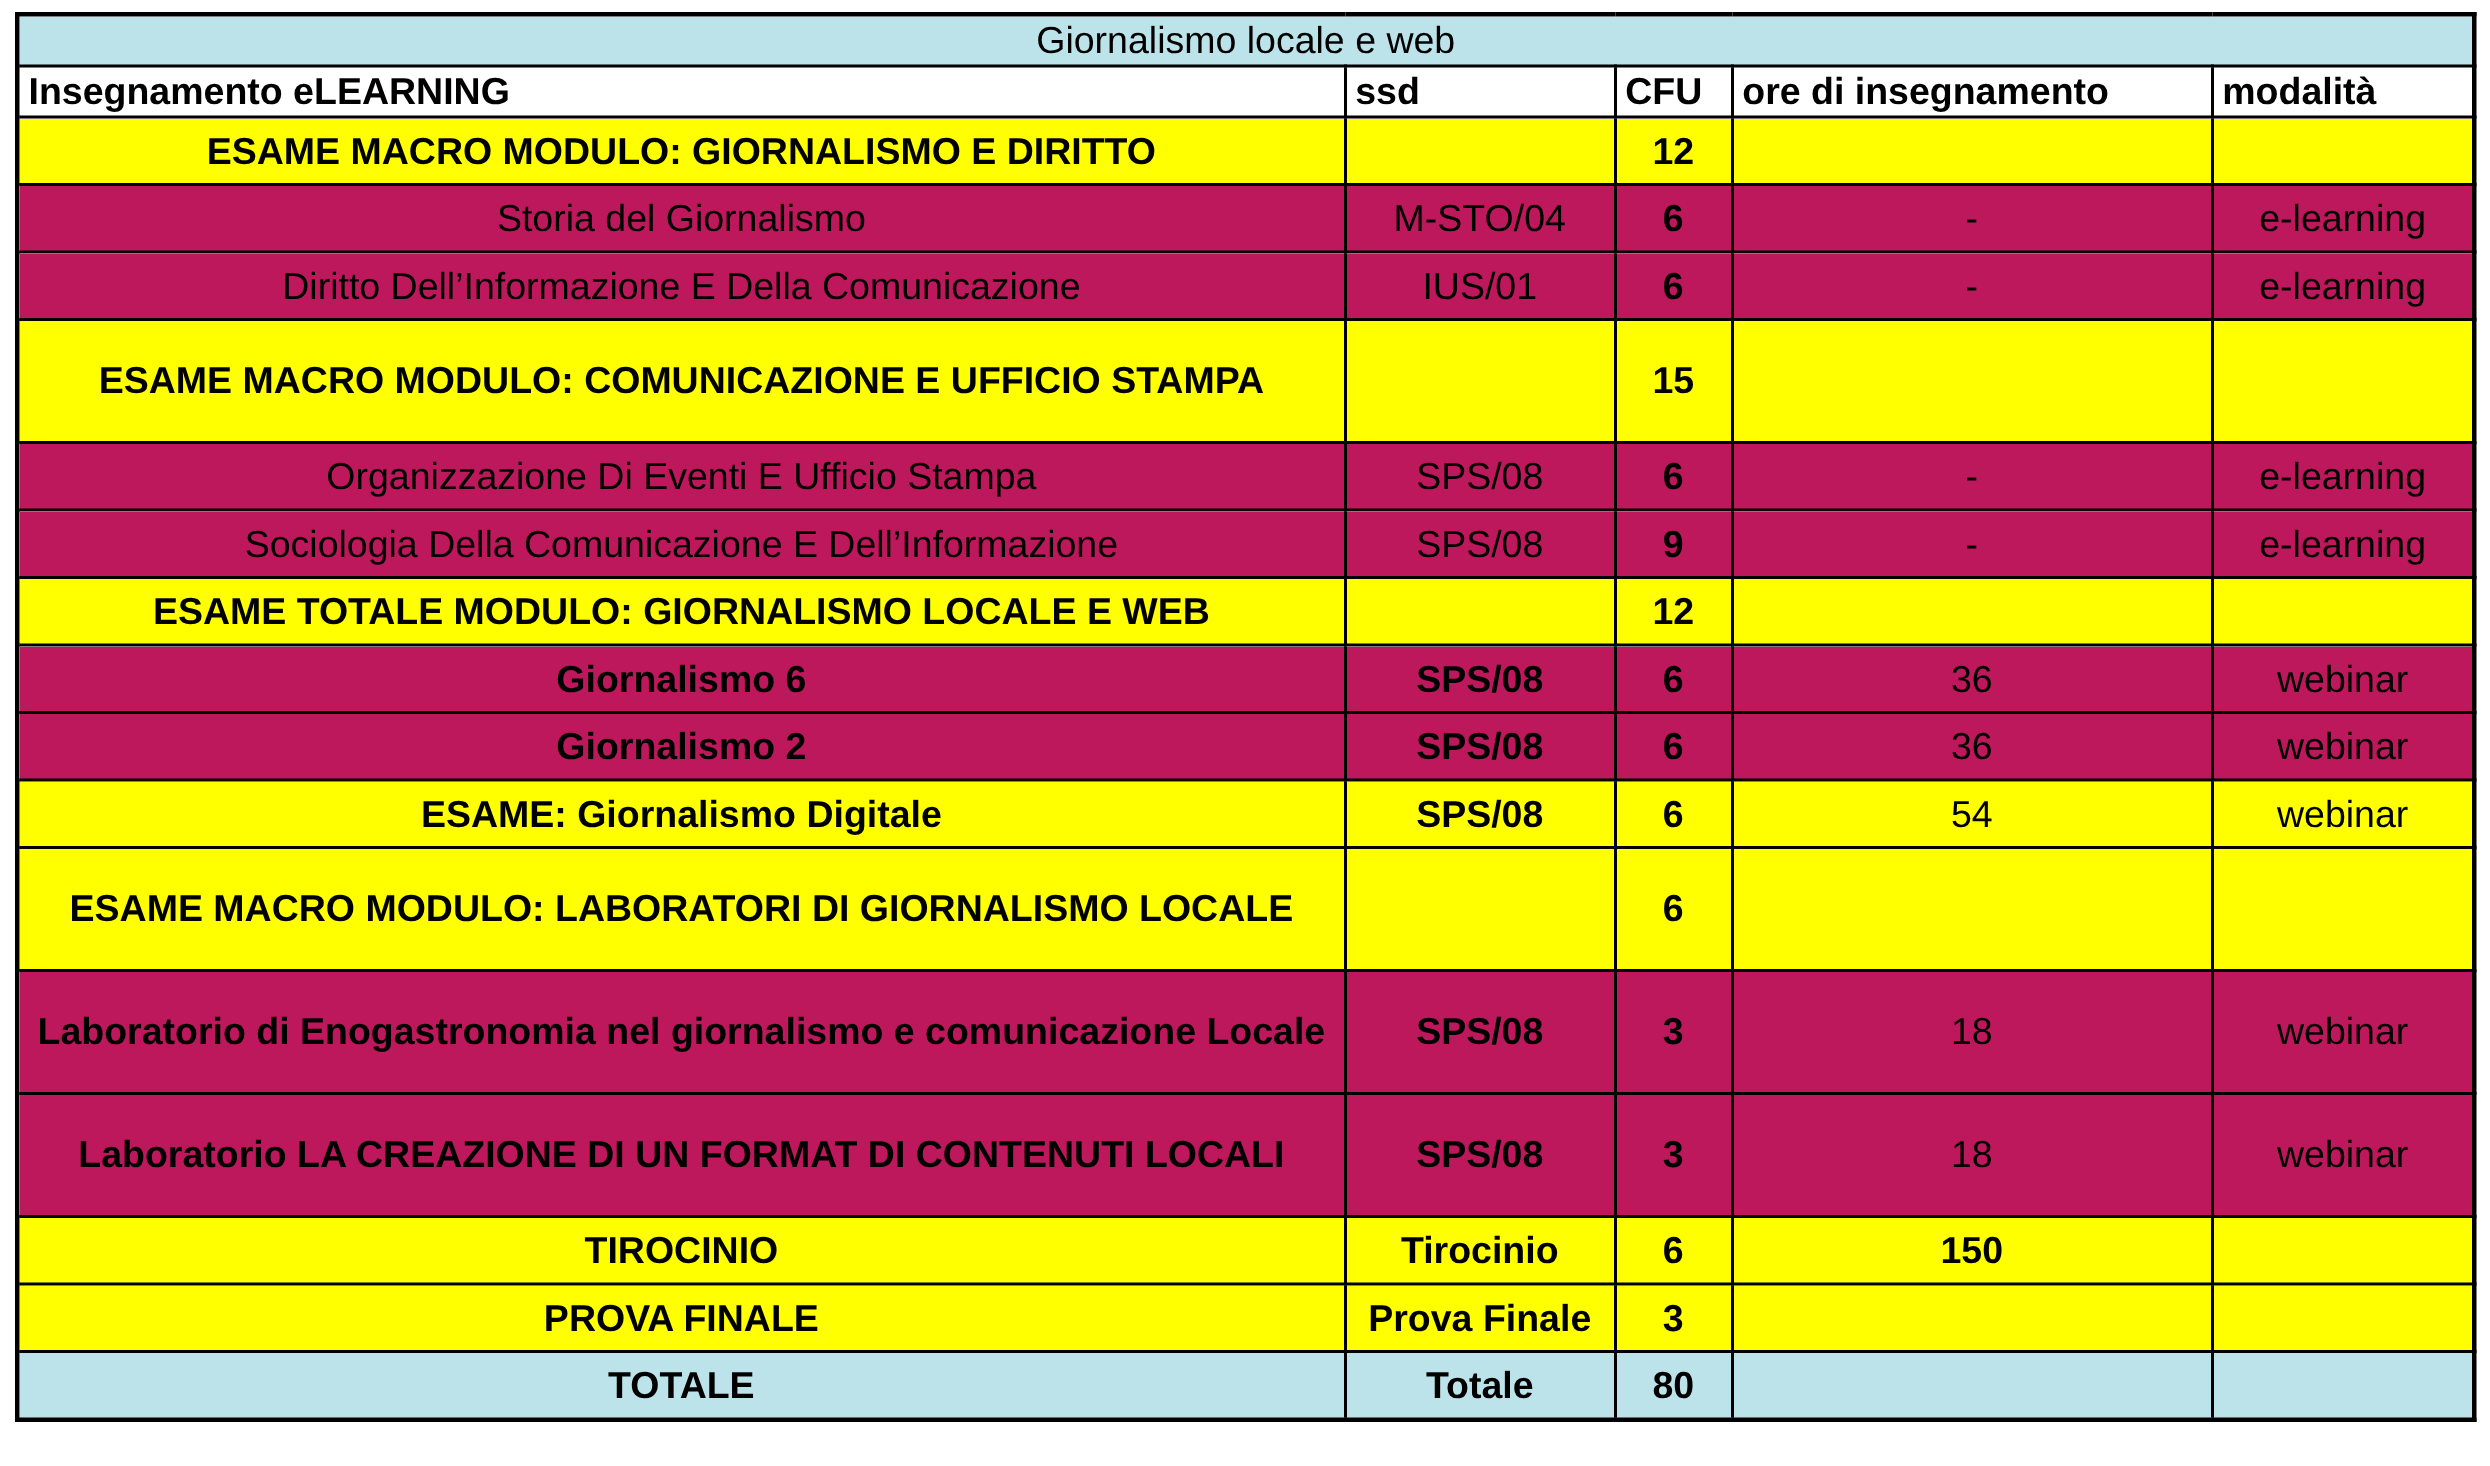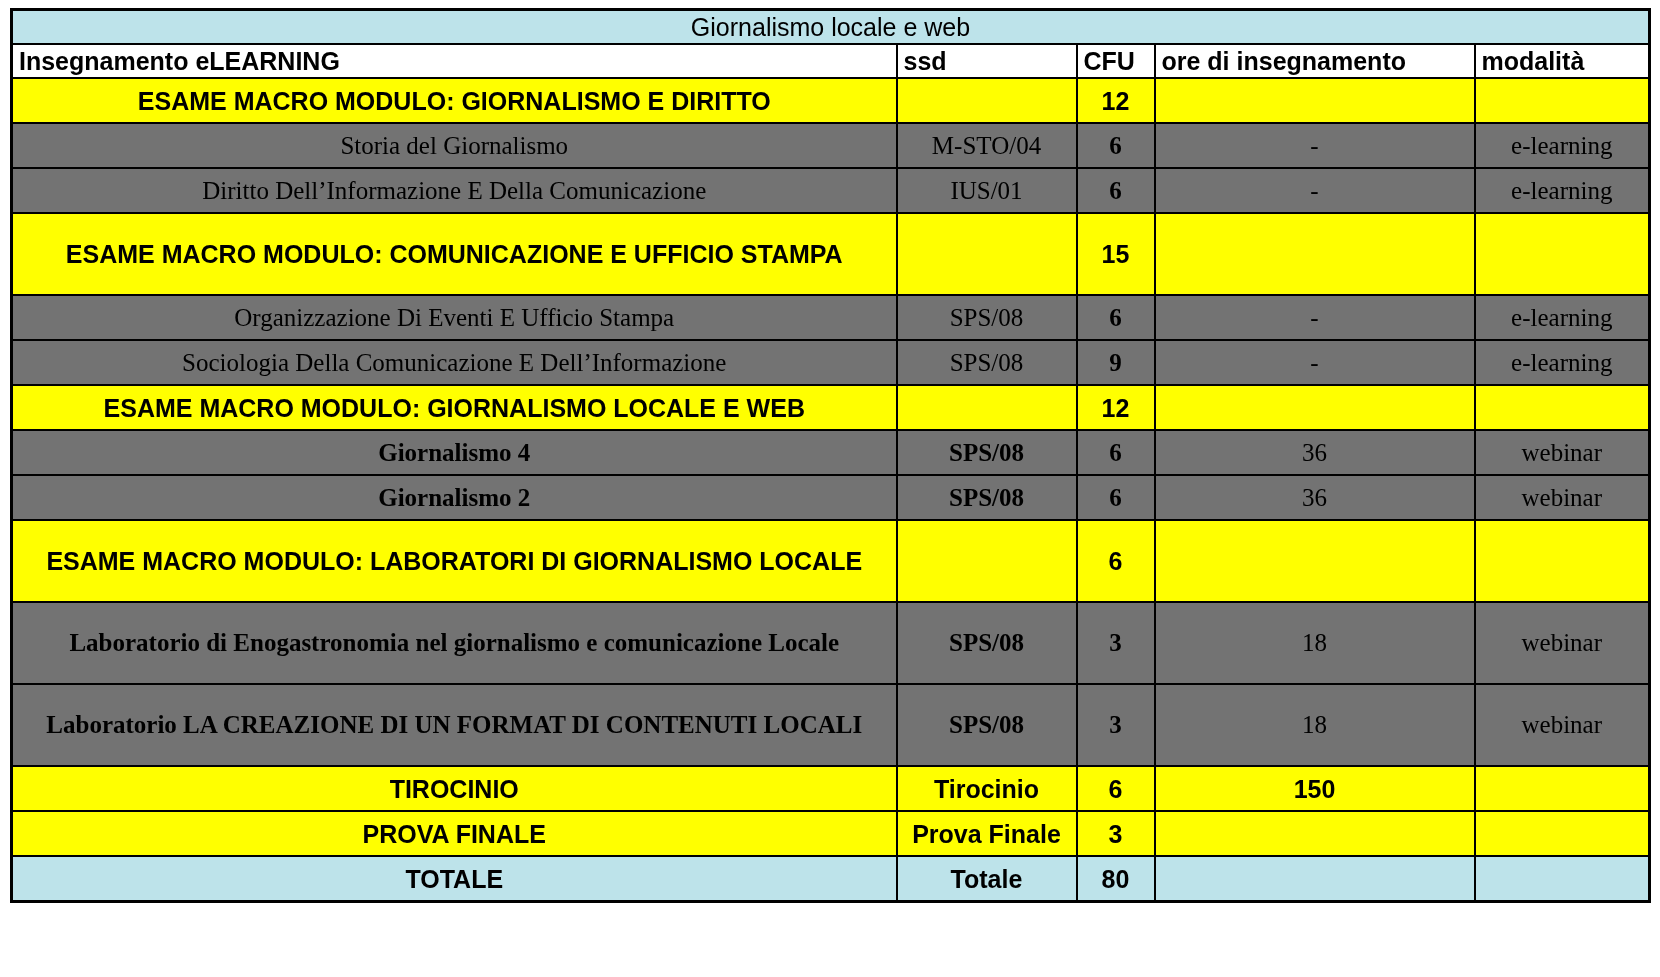--- a/index.html
+++ b/index.html
@@ -52,21 +52,21 @@
   }
   .head-row td {
     background: #ffffff;
     text-align: left;
     font-weight: bold;
     font-size: 25px;
     padding-top: 4px;
     padding-bottom: 4px;
   }
   tr.yellow td { background: #ffff00; }
-  tr.white  td { background: #737373; font-family: Liberation Serif, serif; }
+  tr.white  td { background: #be185d; }
   tr.blue   td { background: #bde3ea; }
 
   td.name  { text-align: center; }
   td.ctr   { text-align: center; }
   td.bold  { font-weight: bold; }
   td.name.bold { font-weight: bold; }
 
   tr.tall td { height: 76px; }
   tr.norm td { height: 39px; }
 </style>
@@ -130,38 +130,45 @@
           <td class="ctr">e-learning</td>
         </tr>
         <tr class="white norm">
           <td class="name">Sociologia Della Comunicazione E Dell’Informazione</td>
           <td class="ctr">SPS/08</td>
           <td class="ctr bold">9</td>
           <td class="ctr">-</td>
           <td class="ctr">e-learning</td>
         </tr>
         <tr class="yellow norm">
-          <td class="name bold">ESAME MACRO MODULO: GIORNALISMO LOCALE E WEB</td>
+          <td class="name bold">ESAME TOTALE MODULO: GIORNALISMO LOCALE E WEB</td>
           <td class="ctr bold"></td>
           <td class="ctr bold">12</td>
           <td class="ctr"></td>
           <td class="ctr"></td>
         </tr>
         <tr class="white norm">
-          <td class="name bold">Giornalismo 4</td>
+          <td class="name bold">Giornalismo 6</td>
           <td class="ctr bold">SPS/08</td>
           <td class="ctr bold">6</td>
           <td class="ctr">36</td>
           <td class="ctr">webinar</td>
         </tr>
         <tr class="white norm">
           <td class="name bold">Giornalismo 2</td>
           <td class="ctr bold">SPS/08</td>
           <td class="ctr bold">6</td>
           <td class="ctr">36</td>
+          <td class="ctr">webinar</td>
+        </tr>
+        <tr class="yellow norm">
+          <td class="name bold">ESAME: Giornalismo Digitale</td>
+          <td class="ctr bold">SPS/08</td>
+          <td class="ctr bold">6</td>
+          <td class="ctr">54</td>
           <td class="ctr">webinar</td>
         </tr>
         <tr class="yellow tall">
           <td class="name bold">ESAME MACRO MODULO: LABORATORI DI GIORNALISMO LOCALE</td>
           <td class="ctr bold"></td>
           <td class="ctr bold">6</td>
           <td class="ctr"></td>
           <td class="ctr"></td>
         </tr>
         <tr class="white tall">

